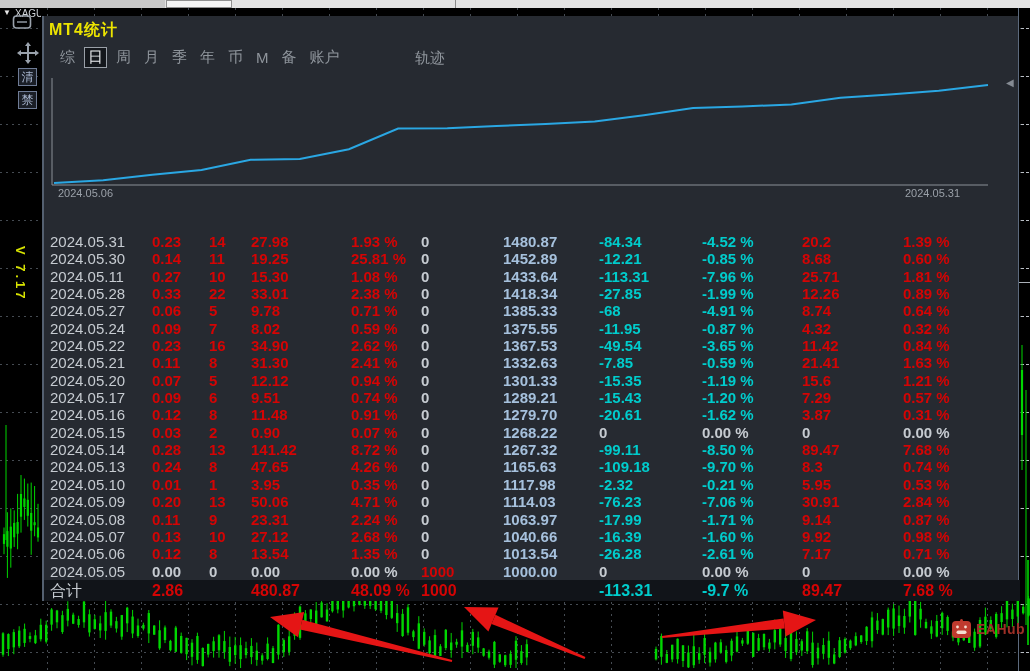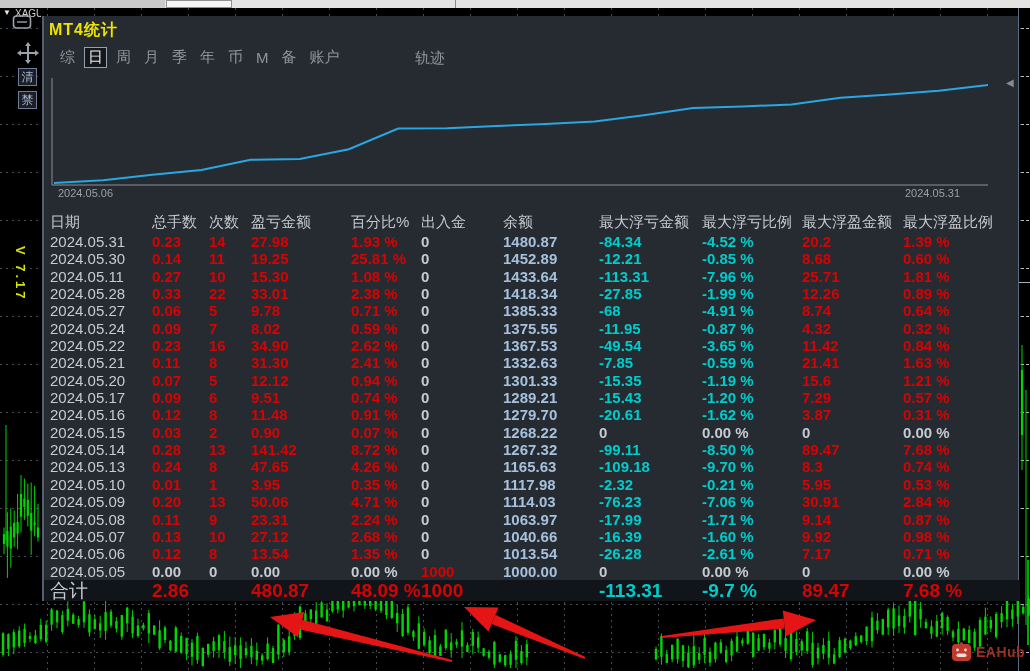--- a/index.html
+++ b/index.html
@@ -39,26 +39,26 @@
   #axisR{left:861px;top:171px;color:#9aa0a8;font-size:11px;}
   #scrollLeft{left:962px;top:61px;color:#858b93;font-size:10px;}
   .grid{display:grid;grid-template-columns:108px 57px 42px 100px 70px 82px 96px 103px 100px 101px 1fr;
         white-space:nowrap;}
   .grid>div{overflow:visible;}
   .grid>div:first-child{padding-left:6px;}
   #thead{left:0;top:197px;width:976px;font-size:15px;color:#c3c8ce;}
   #tbody{left:0;top:217px;width:976px;font-size:15px;font-weight:bold;}
   #tbody .trow{height:17.35px;line-height:17.35px;}
   #trowTotal{left:0;top:564px;width:976px;height:21px;line-height:21px;background:#111419;
-             font-size:19px;font-weight:bold;}
+             font-size:16px;font-weight:bold;}
   #trowTotal>div:first-child{font-weight:normal;}
   .c-profit{color:#d40404}.c-loss{color:#00cccc}.c-bal{color:#a6c1dd}
   .c-date{color:#c6cbd1;font-weight:normal}.c-zero{color:#c6cbd1}
   
-  #logo{left:951px;top:641px;z-index:3;display:flex;align-items:center;}
+  #logo{left:951px;top:618px;z-index:3;display:flex;align-items:center;}
   #logoText{color:#9e2f26;font-size:14px;font-weight:bold;margin-left:4px;letter-spacing:0.5px;}
   #fx{left:0;top:0;z-index:4;pointer-events:none;}
   svg{display:block;}
 </style>
 </head>
 <body>
 
 <div id="stage">
 
   <div class="abs topbar">
@@ -526,33 +526,20 @@
       </div>
     <div id="menuRight" class="abs">轨迹</div>
     <svg id="equity" class="abs" style="left:0;top:55px;" width="976" height="130">
         <line x1="8" y1="7" x2="8" y2="114" stroke="#8a9098" stroke-width="1"></line>
         <line x1="8" y1="114" x2="944" y2="114" stroke="#8a9098" stroke-width="1"></line>
         <polyline points="10.0,112.0 59.2,109.2 108.3,103.7 157.5,99.0 206.6,88.8 255.8,88.0 304.9,78.2 354.1,57.5 403.3,57.3 452.4,55.0 501.6,53.1 550.7,50.6 599.9,44.2 649.1,37.1 698.2,35.5 747.4,33.5 796.5,26.7 845.7,23.6 894.8,19.7 944.0,14.0" fill="none" stroke="#2aa7e3" stroke-width="2"></polyline>
       </svg>
     <div id="axisL" class="abs">2024.05.06</div>
     <div id="axisR" class="abs">2024.05.31</div>
     <div id="scrollLeft" class="abs">◀</div>
-    <div id="thead" class="abs grid">
-        <div>日期</div>
-        <div>总手数</div>
-        <div>次数</div>
-        <div>盈亏金额</div>
-        <div>百分比%</div>
-        <div>出入金</div>
-        <div>余额</div>
-        <div>最大浮亏金额</div>
-        <div>最大浮亏比例</div>
-        <div>最大浮盈金额</div>
-        <div>最大浮盈比例</div>
-      </div>
     <div id="tbody" class="abs">
         <div class="grid trow">
           <div class="c-date">2024.05.31</div>
           <div class="c-profit">0.23</div>
           <div class="c-profit">14</div>
           <div class="c-profit">27.98</div>
           <div class="c-profit">1.93 %</div>
           <div class="c-zero">0</div>
           <div class="c-bal">1480.87</div>
           <div class="c-loss">-84.34</div>

